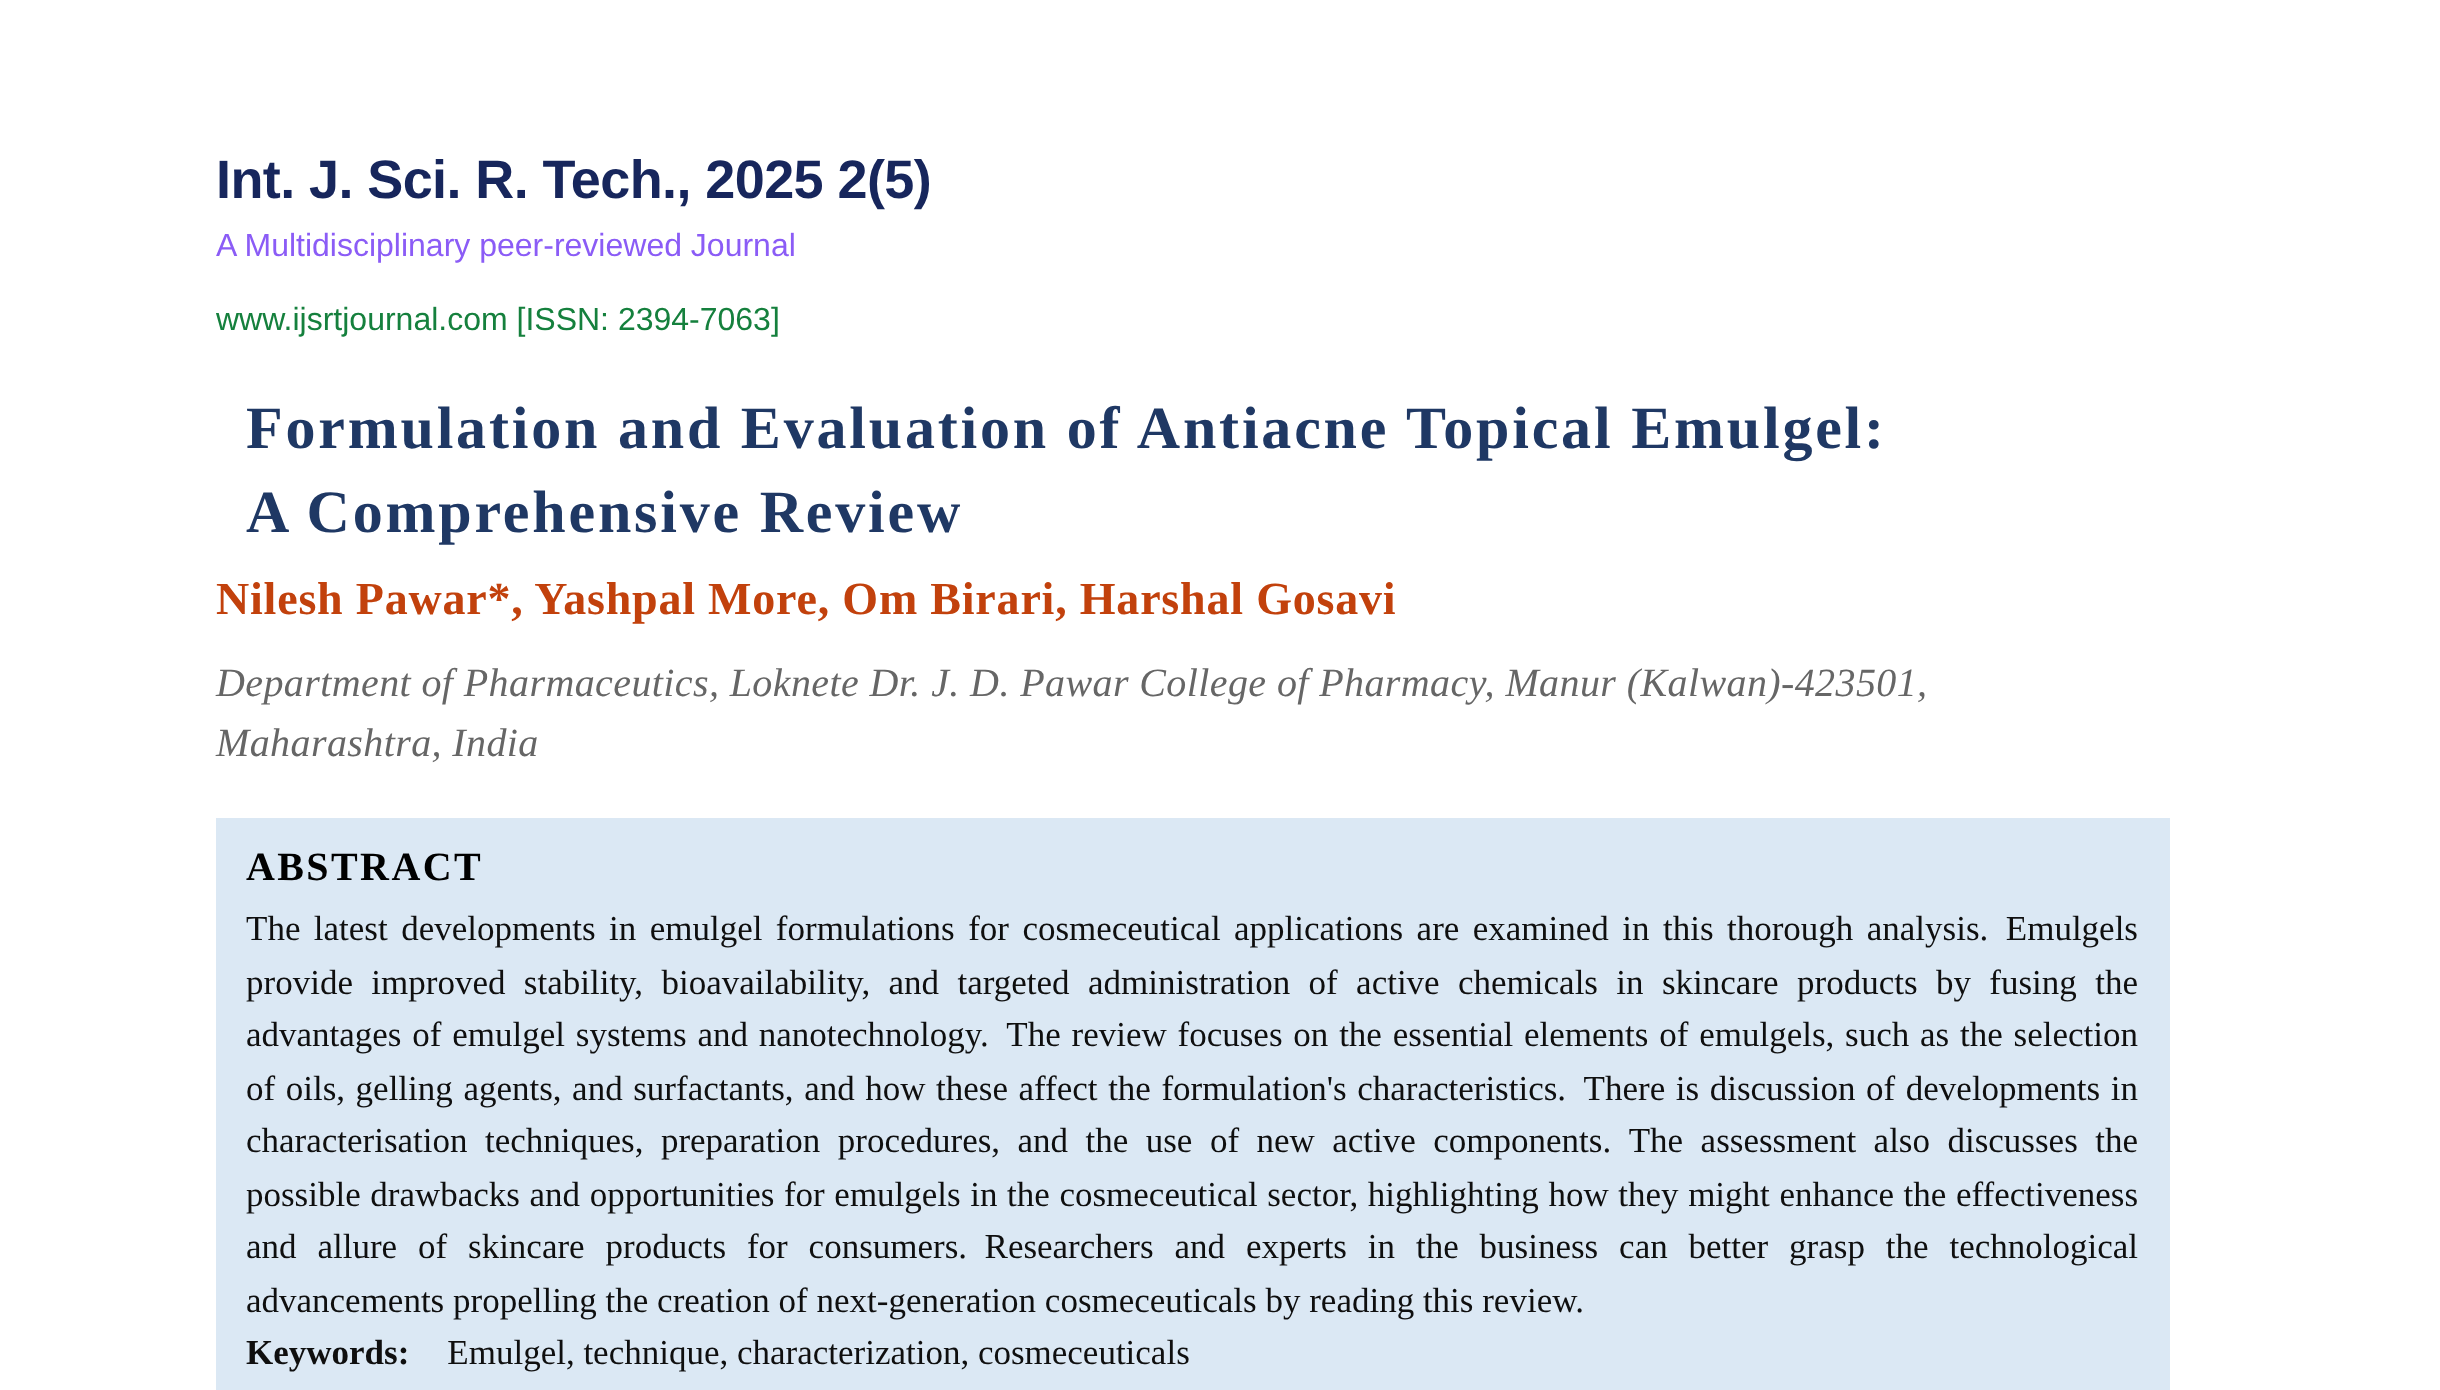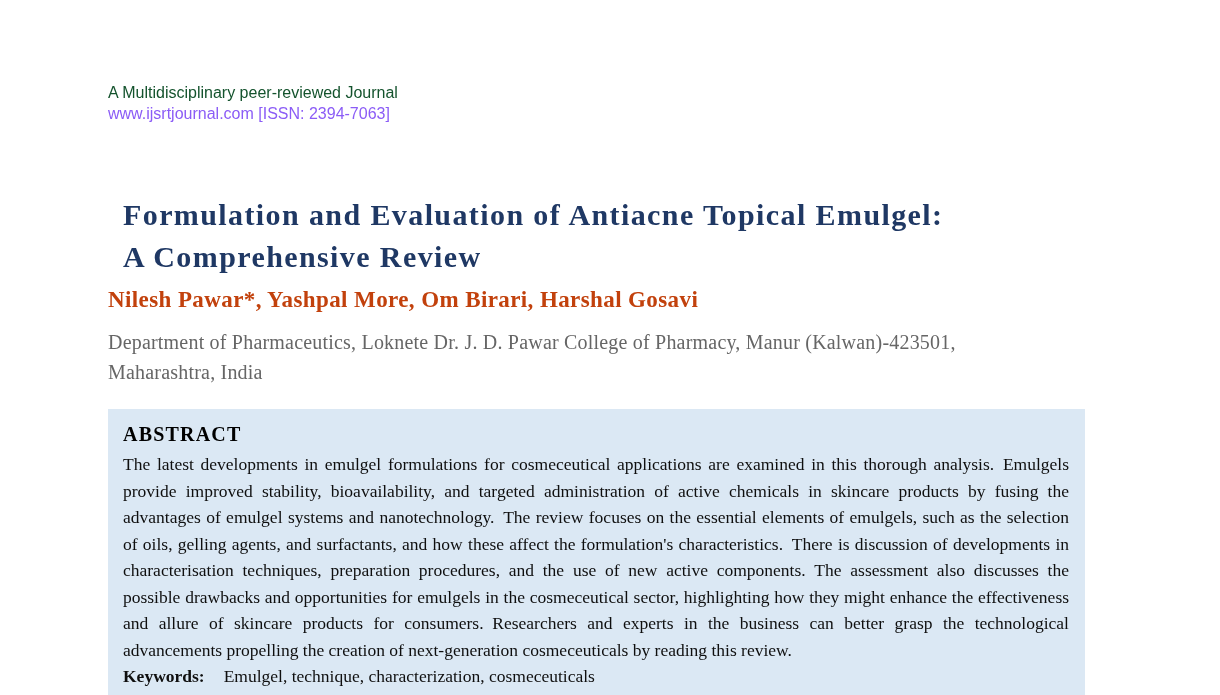--- a/index.html
+++ b/index.html
@@ -28,27 +28,28 @@
   .journal-name {
     font-size: 27px;
     font-weight: 700;
     color: #17265c;
     letter-spacing: -0.3px;
     line-height: 31px;
   }
   .journal-subtitle {
     margin-top: 7px;
     font-size: 16px;
-    color: #14532d;
+    color: #8b5cf6;
     line-height: 21px;
   }
   .journal-website {
     font-size: 16px;
-    color: #8b5cf6;
+    color: #15803d;
     line-height: 21px;
+    margin-top: 16px;
   }
 
   
   .article-type {
     position: absolute;
     top: 70px;
     right: 122px;
     font-family: "Liberation Sans", sans-serif;
     font-size: 25px;
     font-style: italic;
@@ -81,20 +82,21 @@
     letter-spacing: 0.4px;
   }
 
   
   .affiliation {
     position: absolute;
     left: 108px;
     top: 328px;
     width: 1000px;
     font-size: 20px;
+    font-style: italic;
     color: #666666;
     line-height: 29.5px;
     white-space: pre-line;
     letter-spacing: 0.2px;
   }
 
   
   .abstract-box {
     position: absolute;
     left: 108px;
@@ -128,20 +130,21 @@
     font-weight: 700;
     margin-right: 19px;
   }
 </style>
 </head>
 <body>
 
 <div class="page">
 
   <div class="journal-block">
+    <div class="journal-name">Int. J. Sci. R. Tech., 2025 2(5)</div>
     <div class="journal-subtitle">A Multidisciplinary peer-reviewed Journal</div>
     <div class="journal-website">www.ijsrtjournal.com [ISSN: 2394-7063]</div>
   </div>
 
 
   <h1 class="page-title" style="margin:15px; font-weight:700;">Formulation and Evaluation of Antiacne Topical Emulgel:
 A Comprehensive Review</h1>
 
   <div class="authors-line">Nilesh Pawar*, Yashpal More, Om Birari, Harshal Gosavi</div>
 

